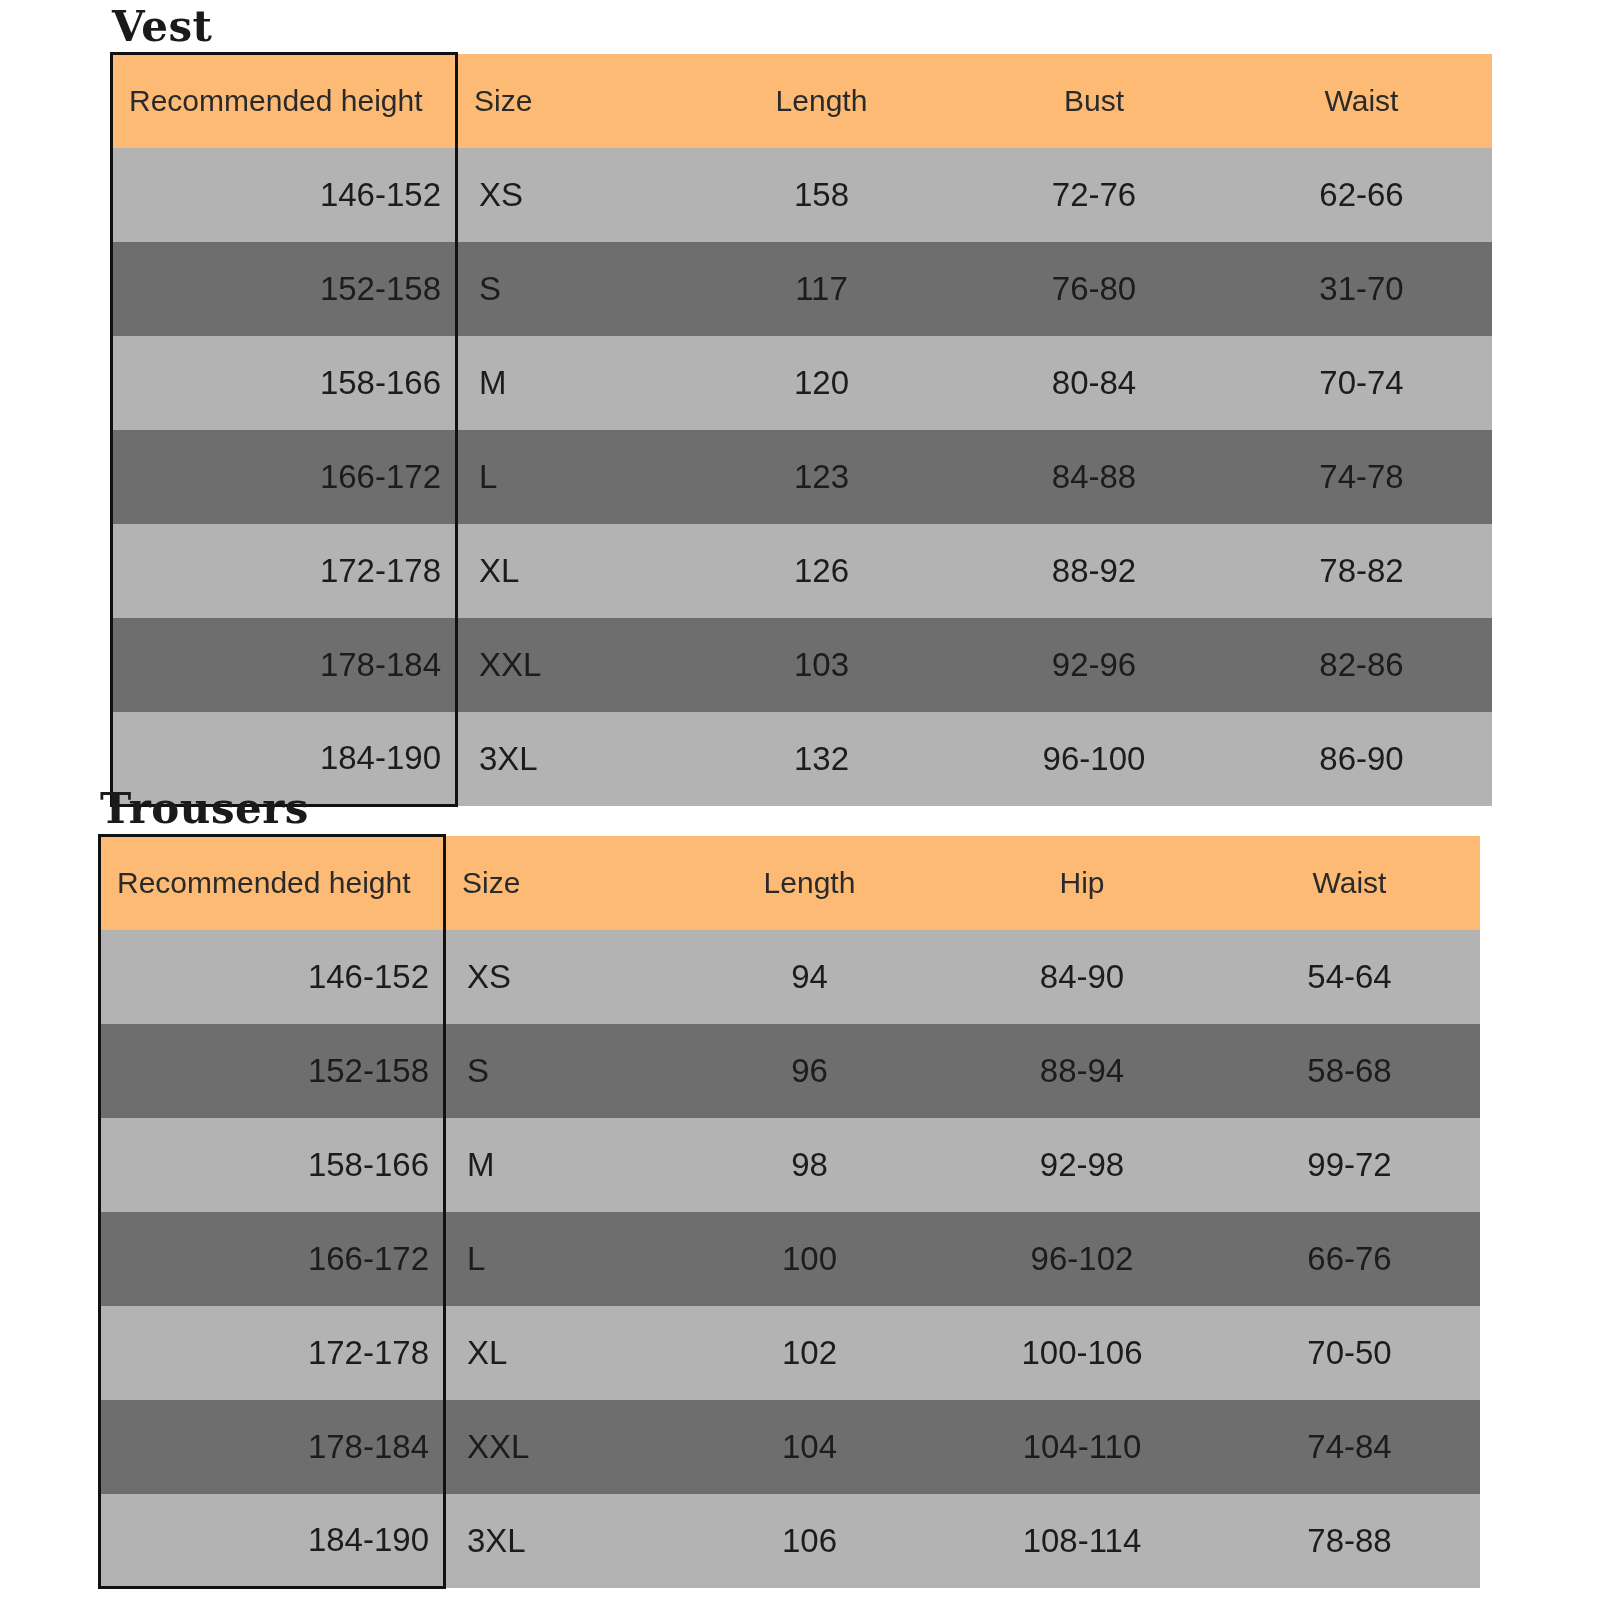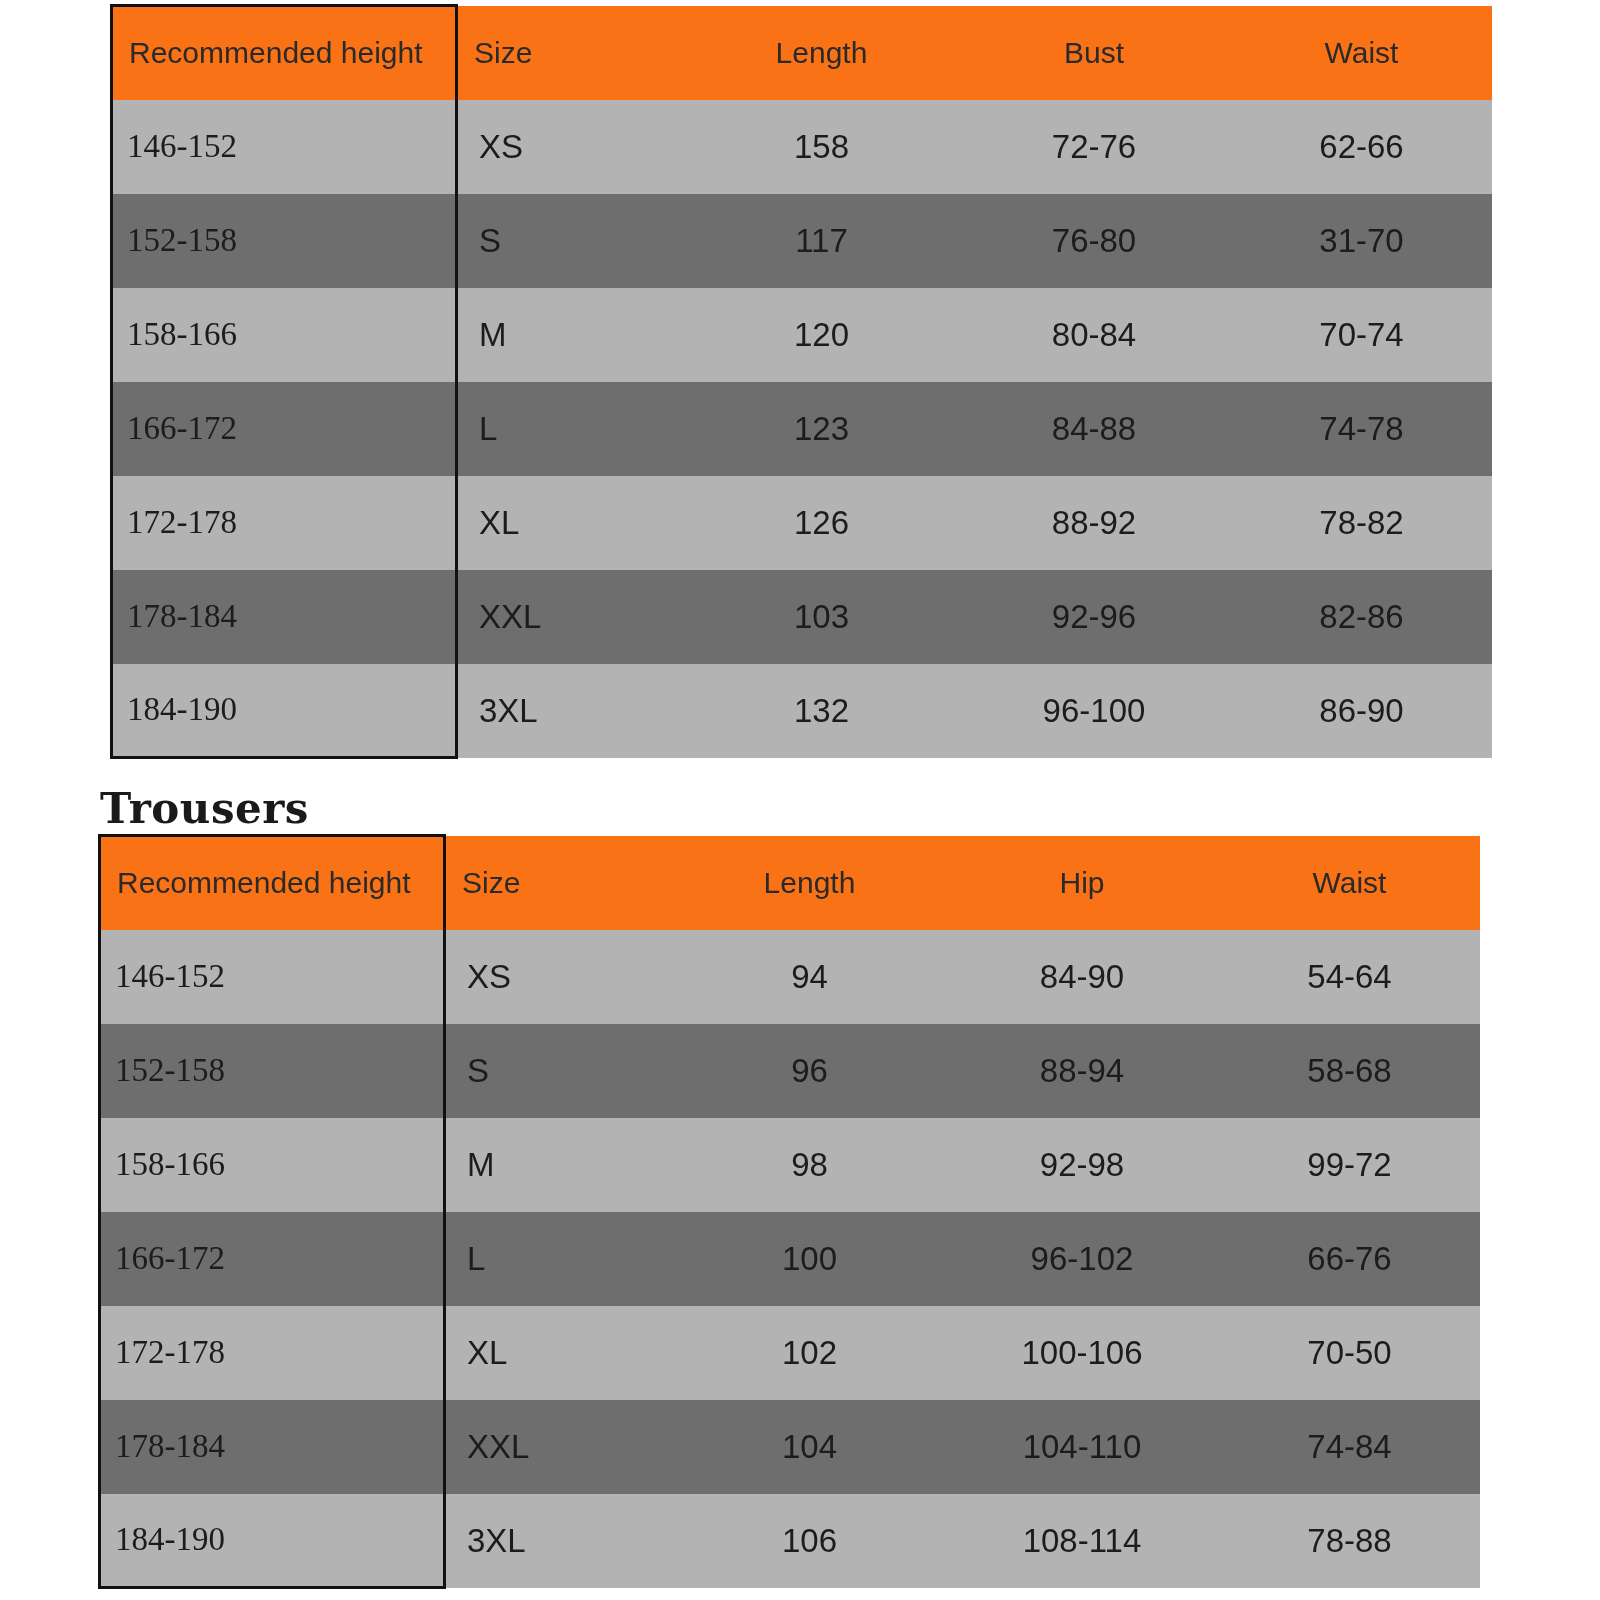--- a/index.html
+++ b/index.html
@@ -52,41 +52,41 @@
   .size-table td {
     height: 94px;
     padding: 0 14px;
     color: #1c1c1c;
     font-weight: normal;
     vertical-align: middle;
     white-space: nowrap;
   }
 
   
-  .size-table thead tr { background: #f97316; }
+  .size-table thead tr { background: #fdba74; }
   .size-table thead th {
     font-size: 30px;
     font-weight: normal;
     color: #2a2a2a;
   }
   .size-table thead th.col-height { text-align: left;  padding-left: 16px; }
   .size-table thead th.col-size   { text-align: left;  padding-left: 16px; }
   .size-table thead th.col-len,
   .size-table thead th.col-mid,
   .size-table thead th.col-waist  { text-align: center; }
 
   
   .size-table tbody tr:nth-child(odd)  { background: #b3b3b3; }
   .size-table tbody tr:nth-child(even) { background: #6e6e6e; }
 
   .size-table tbody td {
     font-size: 33px;
     color: #1c1c1c;
   }
-  .size-table tbody td.col-height { text-align: left; font-family: Liberation Serif, serif; }
+  .size-table tbody td.col-height { text-align: right; }
   .size-table tbody td.col-size   { text-align: left; padding-left: 21px; }
   .size-table tbody td.col-len,
   .size-table tbody td.col-mid,
   .size-table tbody td.col-waist  { text-align: center; }
 
   
   .size-table th.col-height,
   .size-table td.col-height {
     border-left: 3px solid #111111;
     border-right: 3px solid #111111;
@@ -96,20 +96,21 @@
 
   .title-vest     { margin-bottom: 2px; }
   .title-trousers { margin-bottom: 2px; }
 </style>
 </head>
 <body>
 
 <div class="page">
 
   <div class="chart-block" id="vest-block">
+    <div class="section-title title-vest">Vest</div>
 
     <table class="size-table">
       <colgroup>
         <col class="c-height">
           <col class="c-size">
           <col class="c-len">
           <col class="c-mid">
           <col class="c-waist">
       </colgroup>
       <thead>

